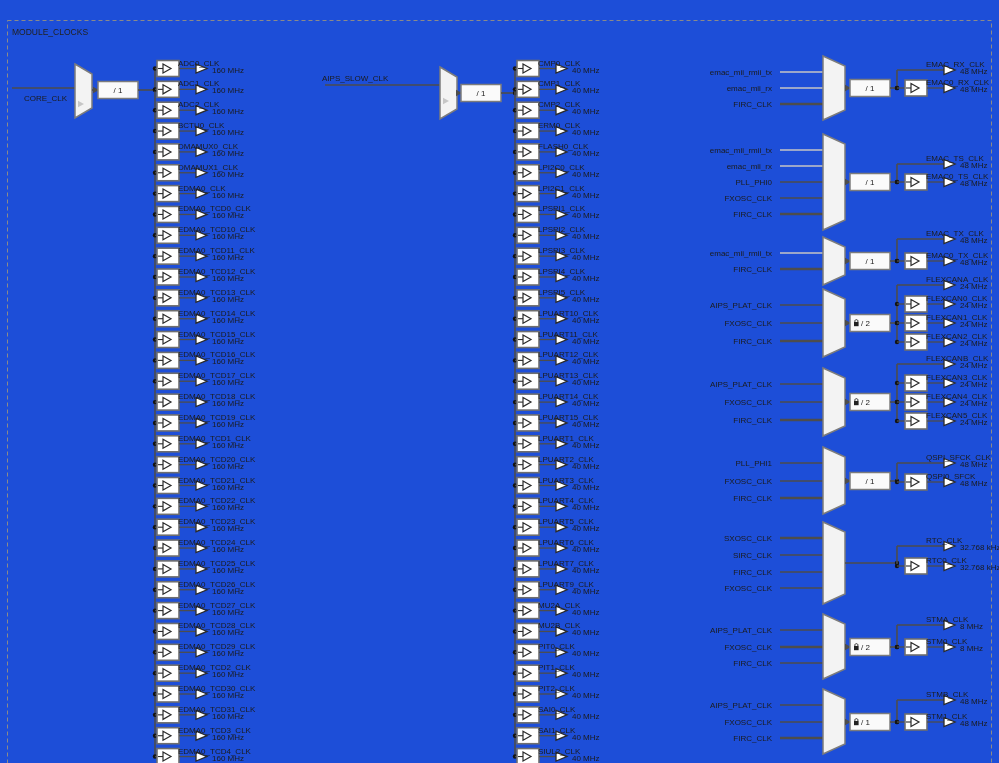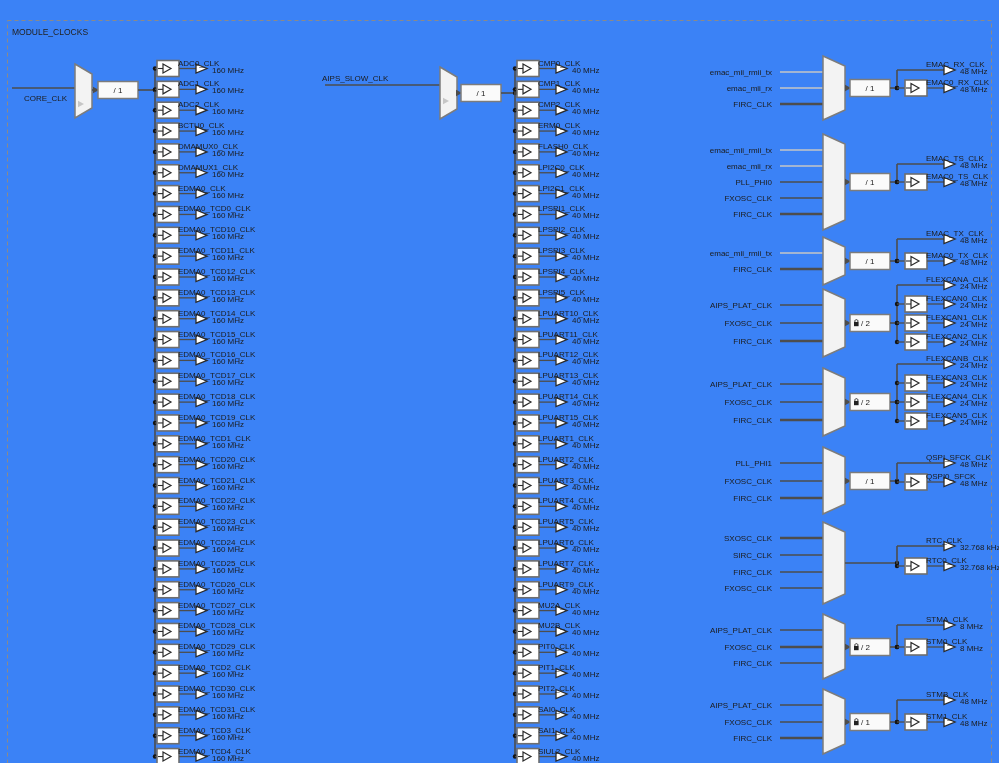--- a/index.html
+++ b/index.html
@@ -1,16 +1,16 @@
 <!DOCTYPE html>
 <html><head>
 <meta charset="utf-8">
 <style>
   html,body{margin:0;padding:0;background:#fff;}
-  .stage{position:relative;width:999px;height:763px;background:#3b82f6;overflow:hidden;}
+  .stage{position:relative;width:999px;height:763px;background:#1d4ed8;overflow:hidden;}
   svg{display:block;}
   text{font-family:"Liberation Sans",sans-serif;font-size:8px;fill:#1b1b1b;}
   .title-text{font-size:8.5px;fill:#222;}
 </style>
 </head>
 <body>
 
 <div class="stage">
   <svg id="diagram" width="999" height="763" viewBox="0 0 999 763">
     <rect x="7.5" y="20.5" width="984" height="770" fill="none" stroke="#8a8a8a" stroke-width="1" stroke-dasharray="4 3"></rect>

